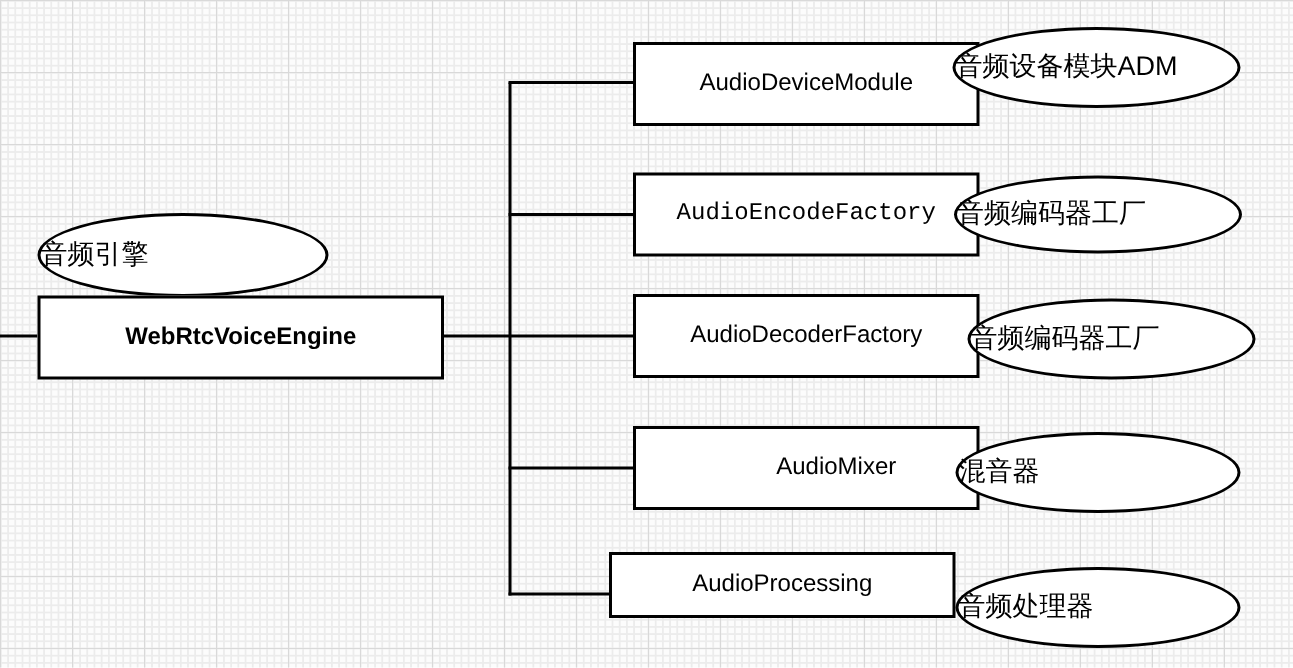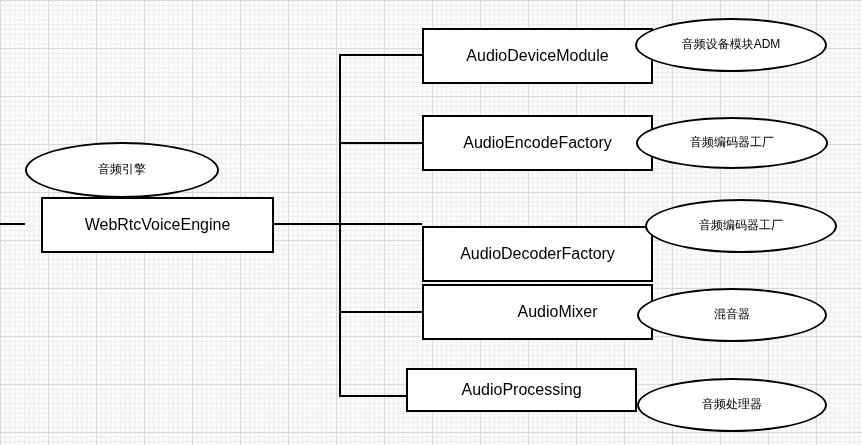--- a/index.html
+++ b/index.html
@@ -46,23 +46,22 @@
     line-height: 1.1;
   }
   .ellipse {
     position: absolute;
     box-sizing: border-box;
     border: 2px solid #000;
     border-radius: 50%;
     background: #fff;
     display: flex;
     align-items: center;
-    justify-content: center;
     text-align: center;
-    font-size: 12px;
+    font-size: 18px;
     line-height: 1.1;
   }
   .ellipse.behind { z-index: 1; }
   .ellipse.front  { z-index: 3; }
 </style>
 </head>
 <body>
 
 <div class="canvas">
 
@@ -70,39 +69,39 @@
   <div class="line h" style="left:258px;top:223px; width:164px;"></div>
   <div class="line v" style="left:339px;top:55px;  height:342px;"></div>
   <div class="line h" style="left:339px;top:54px;  width:83px;"></div>
   <div class="line h" style="left:339px;top:142px; width:83px;"></div>
   <div class="line h" style="left:339px;top:311px; width:83px;"></div>
   <div class="line h" style="left:339px;top:395px; width:83px;"></div>
 
   <div class="ellipse behind" style="left:25px; top:142px; width:194px; height:56px;">
     <span>音频引擎</span>
   </div>
-  <div class="node" style="left:41px; top:197px; width:233px; height:56px;">
+  <div class="node" style="left:25px; top:197px; width:271px; height:56px;font-weight:bold;">
     <span>WebRtcVoiceEngine</span>
   </div>
 
   <div class="node" style="left:422px; top:28px; width:231px; height:56px;">
     <span>AudioDeviceModule</span>
   </div>
   <div class="ellipse front" style="left:635px; top:18px; width:192px; height:54px;">
     <span>音频设备模块ADM</span>
   </div>
 
-  <div class="node" style="left:422px; top:115px; width:231px; height:56px;">
+  <div class="node" style="left:422px; top:115px; width:231px; height:56px;font-family:Liberation Mono, monospace;">
     <span>AudioEncodeFactory</span>
   </div>
   <div class="ellipse front" style="left:636px; top:117px; width:192px; height:52px;">
     <span>音频编码器工厂</span>
   </div>
 
-  <div class="node" style="left:422px; top:196px; width:231px; height:56px;margin-top:30px;">
+  <div class="node" style="left:422px; top:196px; width:231px; height:56px;">
     <span>AudioDecoderFactory</span>
   </div>
   <div class="ellipse front" style="left:645px; top:199px; width:192px; height:54px;">
     <span>音频编码器工厂</span>
   </div>
 
   <div class="node" style="left:422px; top:284px; width:231px; height:56px;padding-left:40px;">
     <span>AudioMixer</span>
   </div>
   <div class="ellipse front" style="left:637px; top:288px; width:190px; height:54px;">

